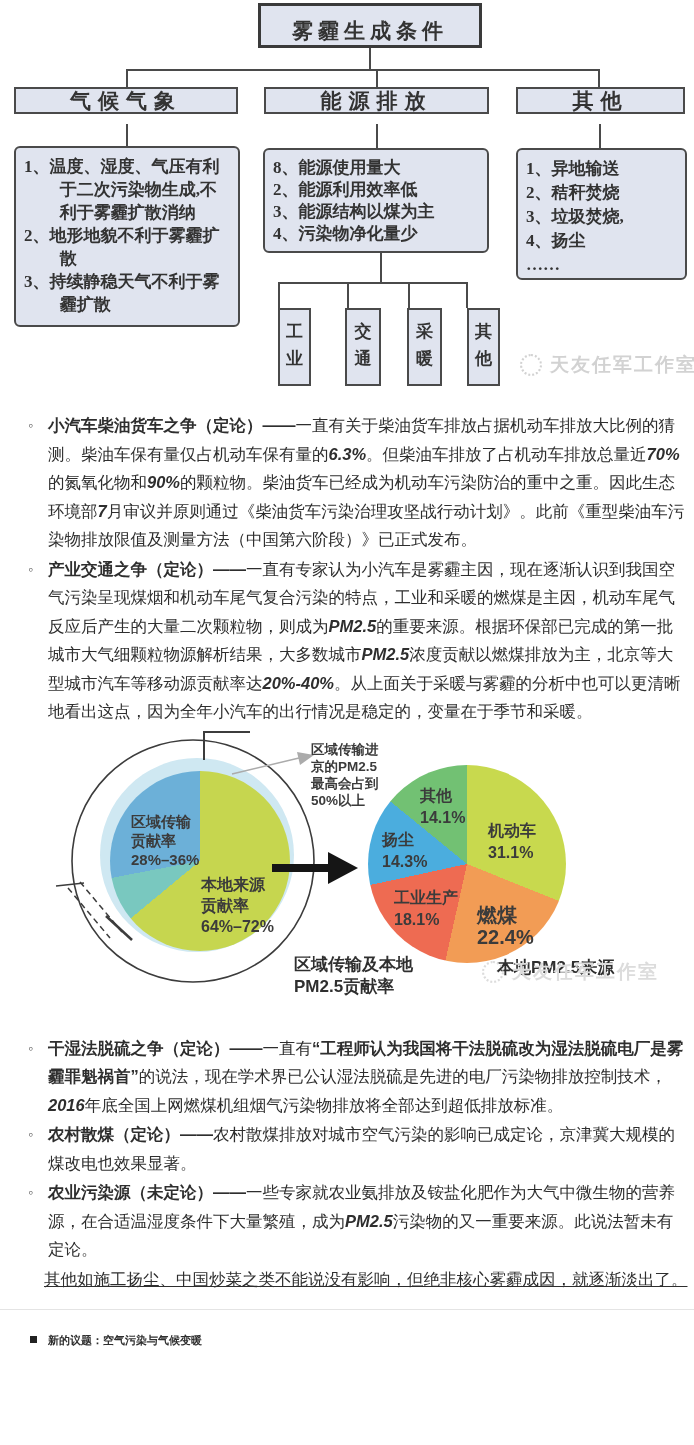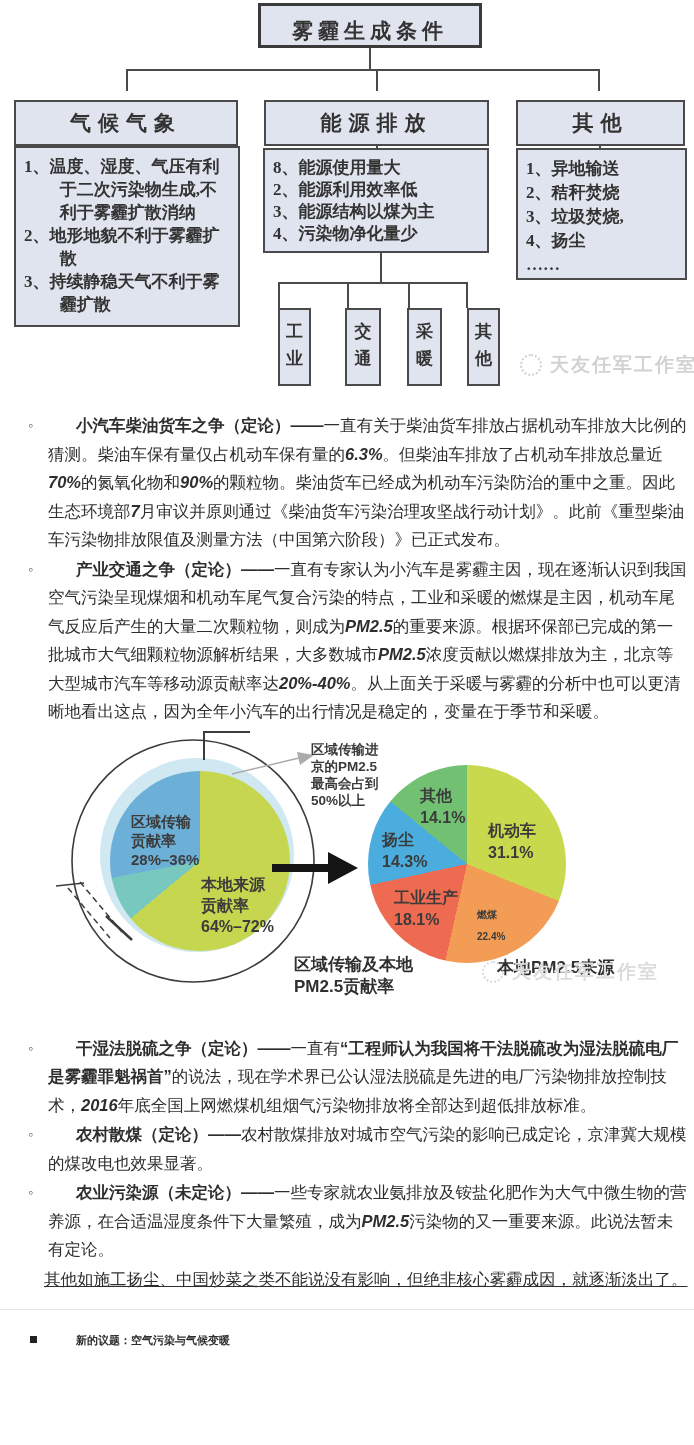--- a/index.html
+++ b/index.html
@@ -2,25 +2,25 @@
 <html><head>
 <meta charset="utf-8">
 <style>
   html,body{margin:0;padding:0;background:#fff;}
   .page{position:relative;width:694px;font-family:"Liberation Sans",sans-serif;color:#2e2e2e;background:#fff;overflow:hidden;}
 
   
   .flowchart{position:relative;height:398px;font-family:"Liberation Serif",serif;}
   .fc-box{position:absolute;background:#e0e4ef;border:2px solid #4a4a4a;box-sizing:border-box;color:#333;}
   .fc-title{left:258px;top:3px;width:224px;height:45px;border:3px solid #3a3a3a;display:flex;align-items:flex-end;justify-content:center;font-size:21px;font-weight:bold;letter-spacing:5px;}
-  .fc-head{top:100px;height:46px;display:flex;align-items:center;justify-content:center;font-size:21px;font-weight:bold;letter-spacing:7px;}
+  .fc-head{top:87px;height:27px;display:flex;align-items:center;justify-content:center;font-size:21px;font-weight:bold;letter-spacing:7px;}
   .h1{left:14px;width:224px;}
   .h2{left:264px;width:225px;}
   .h3{left:516px;width:169px;}
-  .fc-detail{padding:7px 8px;font-weight:bold;}
+  .fc-detail{padding:7px 8px;font-weight:bold;border-radius:6px;}
   .d1{left:14px;top:146px;width:226px;height:181px;}
   .d2{left:263px;top:148px;width:226px;height:105px;}
   .d3{left:516px;top:148px;width:171px;height:132px;}
   .fc-item{font-size:17px;padding-left:2.1em;text-indent:-2.1em;color:#333;}
   .d1 .fc-item{line-height:23px;}
   .d2 .fc-item{line-height:22px;}
   .d3 .fc-item{line-height:24px;}
   .fc-small{top:308px;width:33px;height:78px;margin-left:15px;}
   .s1{left:263px;}.s2{left:330px;width:36px;}.s3{left:392px;width:35px;}.s4{left:452px;}
   .vtext{display:block;width:1.15em;margin:8px auto 0;font-size:17px;line-height:27px;word-break:break-all;font-weight:bold;text-align:center;}
@@ -28,21 +28,21 @@
 
   
   .watermark{position:absolute;display:flex;align-items:center;gap:8px;color:#d2d2d2;font-family:"Liberation Sans",sans-serif;font-size:19px;font-weight:bold;letter-spacing:2px;white-space:nowrap;}
   .wm-logo{display:inline-block;width:22px;height:22px;border:2px dotted #d2d2d2;border-radius:50%;box-sizing:border-box;}
   .fc-wm{left:520px;top:352px;}
 
   
   .bullets{list-style:none;margin:0;padding:0 6px 0 48px;}
   .bullets li{position:relative;font-size:16.5px;line-height:28.5px;margin:0 0 1px 0;}
   .bullets .marker{position:absolute;left:-20px;top:0;color:#555;font-size:14px;}
-  .bt{font-weight:bold;margin-left:28px;}
+  .bt{font-weight:bold;}
   .b{font-weight:bold;}
   .bi{font-weight:bold;font-style:italic;}
   .bullets1{margin-top:13px;}
   .bullets2{margin-top:6px;}
   .tail{margin:0 6px 0 44px;font-size:16.5px;line-height:28.5px;text-decoration:underline;}
   .divider{border:none;border-top:1px solid #e4e4e4;margin:16px 0 0 0;}
   .topic{padding:0 6px 0 30px;}
   .topic-head{position:relative;margin-top:16px;font-size:11px;line-height:28px;padding-left:18px;}
   .sq{position:absolute;left:0;top:10px;width:7px;height:7px;background:#222;}
   .tp{margin:2px 0 0 0;font-size:16.5px;line-height:28.5px;text-indent:2em;}
@@ -53,21 +53,21 @@
   .halo{position:absolute;left:100px;top:30px;width:194px;height:194px;border-radius:50%;}
   .pie{position:absolute;border-radius:50%;}
   .lp{left:110px;top:43px;width:180px;height:180px;}
   .rp{left:368px;top:37px;width:198px;height:198px;}
   .pie-label{position:absolute;color:#3b3b3b;font-weight:bold;z-index:3;}
   .pie-label span{display:block;}
   .pre{white-space:pre-line;}
   .lp-blue{left:131px;top:84px;font-size:15px;line-height:19px;}
   .lp-yellow{left:201px;top:146px;font-size:16px;line-height:21px;}
   .rp-l0{left:488px;top:92px;font-size:16px;line-height:22px;}
-  .rp-l1{left:477px;top:176px;font-size:10px;line-height:22px;}
+  .rp-l1{left:477px;top:176px;font-size:20px;line-height:22px;}
   .rp-l2{left:394px;top:159px;font-size:16px;line-height:22px;}
   .rp-l3{left:382px;top:101px;font-size:16px;line-height:22px;}
   .rp-l4{left:420px;top:57px;font-size:16px;line-height:22px;}
   .anno{position:absolute;left:311px;top:13px;width:100px;font-size:13.5px;line-height:17px;font-weight:bold;color:#3b3b3b;z-index:3;}
   .caption{position:absolute;font-size:17px;font-weight:bold;color:#2f2f2f;line-height:22px;z-index:1;}
   .lcap{left:294px;top:226px;}
   .rcap{left:497px;top:229px;}
   .fig-wm{left:482px;top:231px;z-index:2;color:#dcdcdc;}
   .fig-wm .wm-logo{border-color:#dcdcdc;}
 </style>

